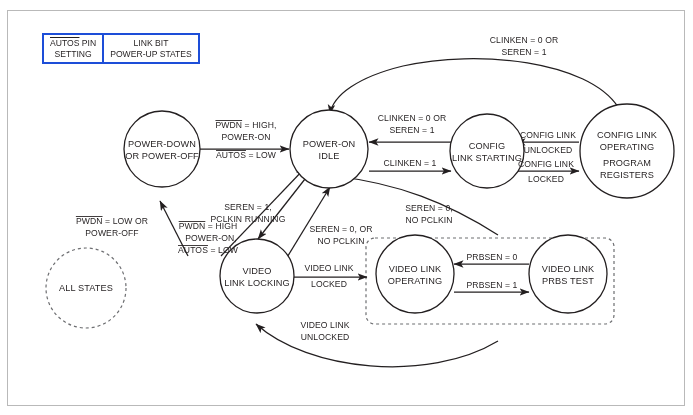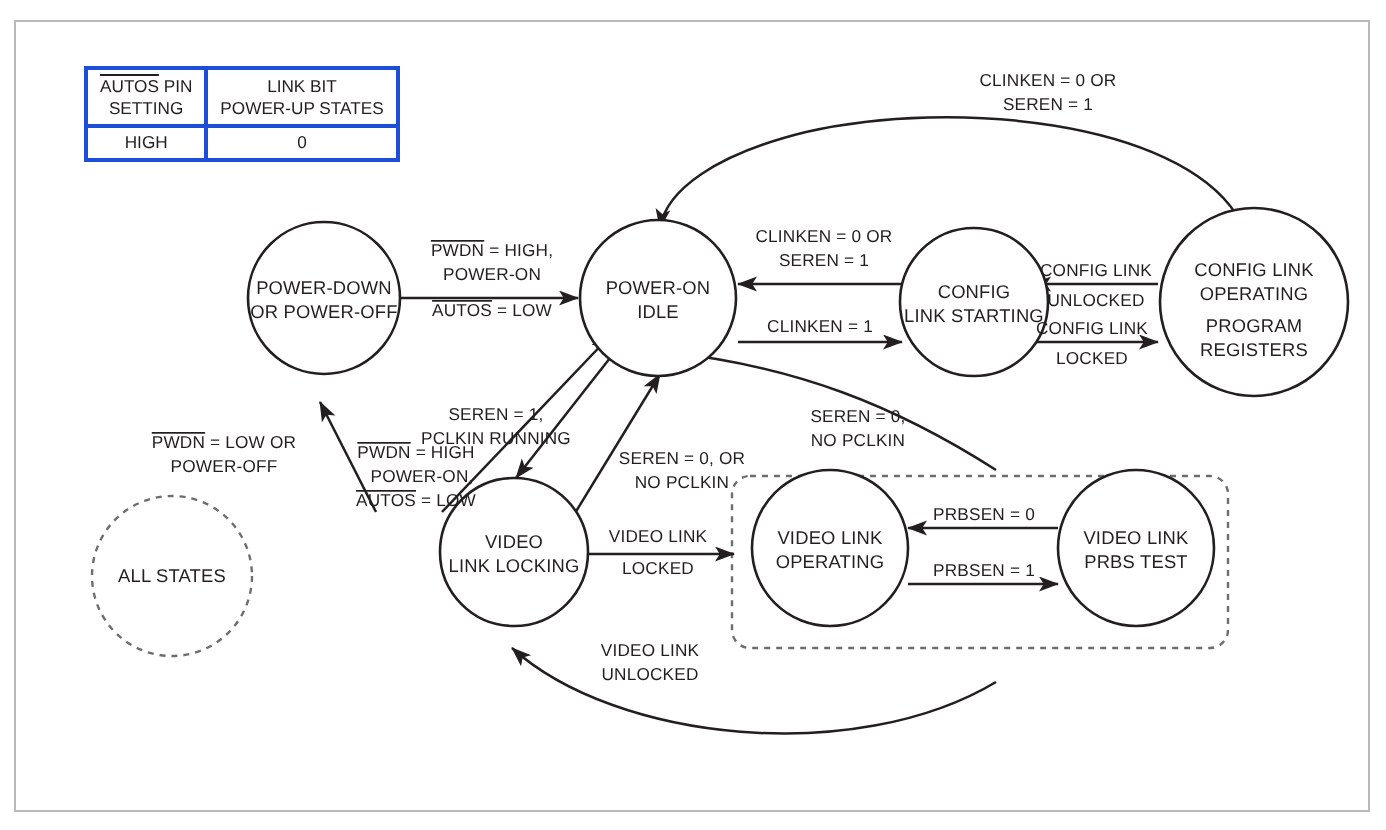--- a/index.html
+++ b/index.html
@@ -30,24 +30,20 @@
           <tr>
         <td class="hd">
           <span class="ovline">AUTOS</span><span> PIN</span><br>
           <span>SETTING</span>
         </td>
         <td class="hd">
           <span>LINK BIT</span><br>
           <span>POWER-UP STATES</span>
         </td>
       </tr>
-      <tr>
-        <td>HIGH</td>
-        <td>0</td>
-      </tr>
     </tbody>
       </table>
 
     <svg width="678" height="396" viewBox="0 0 678 396">
       <defs>
         <marker id="ah" markerWidth="9" markerHeight="9" refX="7.6" refY="3" orient="auto" markerUnits="strokeWidth">
           <path d="M0,0 L8,3 L0,6 L1.9,3 z" fill="#231f20"></path>
         </marker>
       </defs>
 

